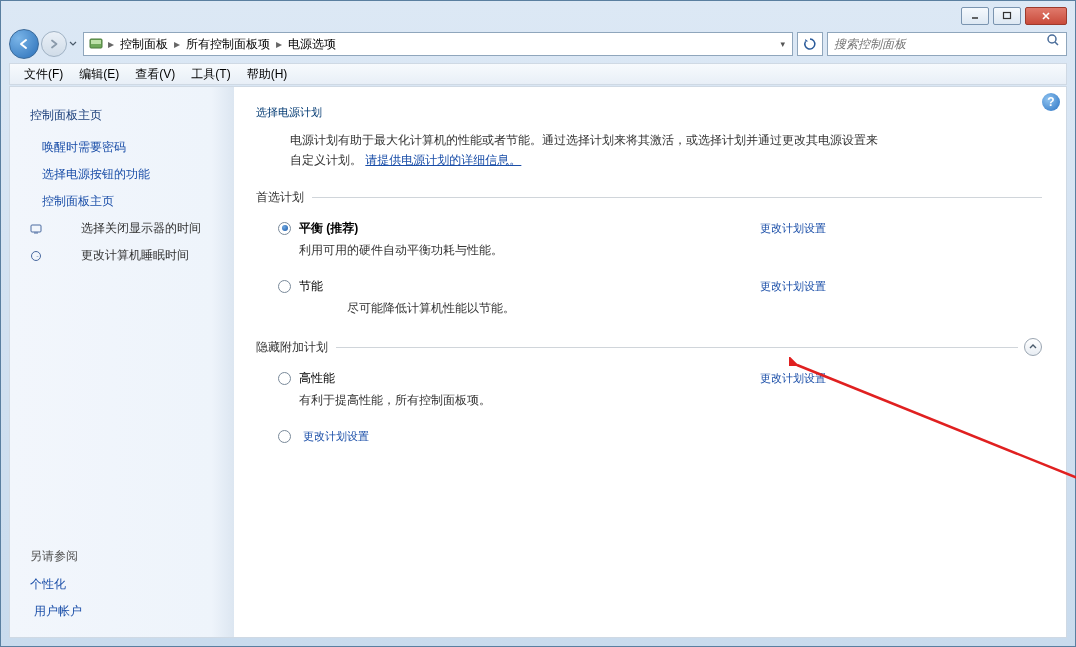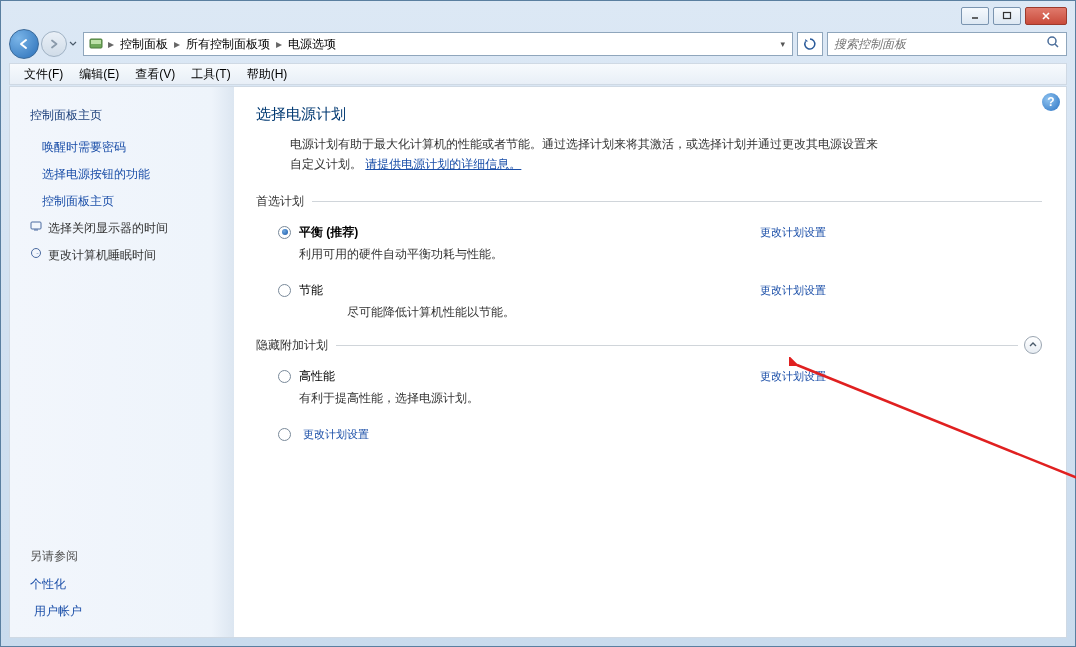--- a/index.html
+++ b/index.html
@@ -19,39 +19,39 @@
 
 .address-bar { flex: 1; height: 24px; background: #fff; border: 1px solid #8fa6bc; margin: 0 4px; display: flex; align-items: center; padding: 0 4px; font-size: 12px; }
 .address-bar .crumb { padding: 0 4px; cursor: pointer; }
 .address-bar .crumb-arrow { padding: 0 2px; color: #666; cursor: pointer; user-select: none; }
 .address-bar .cp-icon { width: 16px; height: 16px; display: flex; align-items: center; justify-content: center; margin-right: 2px; }
 .address-bar .addr-end { margin-left: auto; display: flex; align-items: center; gap: 2px; }
 .address-bar .addr-end .dd { padding: 0 3px; cursor: pointer; font-size: 9px; color: #555; }
 
 .refresh-btn { width: 26px; height: 24px; background: #fff; border: 1px solid #8fa6bc; display: flex; align-items: center; justify-content: center; cursor: pointer; }
 
-.search-box { width: 240px; height: 24px; background: #fff; border: 1px solid #8fa6bc; display: flex; align-items: center; padding: 0 6px; margin-left: 4px; }
+.search-box { width: 240px; height: 24px; background: #fff; border: 1px solid #8fa6bc; display: flex; padding: 0 6px; margin-left: 4px; }
 .search-box input { flex: 1; border: none; outline: none; font-size: 12px; font-style: italic; color: #888; background: transparent; }
 .search-box .search-icon { color: #4a6d9a; cursor: pointer; }
 
 .menu-bar { position: absolute; top: 62px; left: 8px; right: 8px; height: 22px; background: linear-gradient(#f7fafd, #e8eff7); border: 1px solid #cfd9e4; display: flex; align-items: center; font-size: 12px; padding: 0 6px; }
 .menu-bar .menu-item { padding: 0 8px; cursor: pointer; }
 
 .content-area { position: absolute; top: 85px; left: 8px; right: 8px; bottom: 8px; background: #fff; border: 1px solid #cfd9e4; display: flex; }
 
 .sidebar { width: 224px; background: linear-gradient(90deg, #f2f6fc 0%, #eef4fb 90%, #dce6f1 100%); padding: 16px 0 12px 0; display: flex; flex-direction: column; font-size: 12px; }
 .sidebar .side-heading { padding: 4px 20px 10px 20px; color: #1a3e7a; cursor: pointer; }
 .sidebar .side-link { padding: 5px 20px 5px 32px; color: #1a4ea8; cursor: pointer; }
-.sidebar .side-link-bulleted { padding: 5px 12px 5px 20px; display: flex; color: #333; cursor: pointer; }
+.sidebar .side-link-bulleted { padding: 5px 12px 5px 20px; display: flex; align-items: center; color: #333; cursor: pointer; gap: 33px; }
 .sidebar .side-link-bulleted .bullet { width: 12px; height: 12px; display: inline-flex; align-items: center; justify-content: center; margin-right: 6px; }
 .sidebar .spacer { flex: 1; }
 .sidebar .see-also { padding: 6px 20px; color: #555; }
 
 .main { flex: 1; padding: 18px 24px 18px 22px; position: relative; }
-.main h1 { font-size: 15px; color: #013972; font-weight: normal; margin-bottom: 10px; }
+.main h1 { font-size: 11px; color: #013972; font-weight: normal; margin-bottom: 10px; }
 .main .desc { font-size: 12px; color: #333; line-height: 1.7; margin-bottom: 18px; max-width: 590px; margin-left: 34px; }
 .main .desc a { color: #1a4ea8; text-decoration: underline; cursor: pointer; }
 
 .section-label-row { display: flex; align-items: center; margin-bottom: 10px; }
 .section-label { font-size: 12px; color: #333; }
 .section-line { flex: 1; height: 1px; background: #d0d5da; margin-left: 8px; }
 .collapse-btn { width: 18px; height: 18px; border: 1px solid #9aa5b1; border-radius: 50%; background: linear-gradient(#fff, #e8edf3); display: flex; align-items: center; justify-content: center; cursor: pointer; margin-left: 6px; }
 
 .plan { display: flex; align-items: flex-start; padding: 4px 0 14px 22px; max-width: 570px; }
 .plan .radio { width: 13px; height: 13px; border: 1px solid #7a8a9a; border-radius: 50%; margin-top: 2px; background: #fff; display: flex; align-items: center; justify-content: center; cursor: pointer; }
@@ -205,35 +205,35 @@
           <div class="plan">
             <span class="radio"></span>
             <div class="plan-body">
               <div class="plan-name">节能</div>
               <div class="plan-desc" style="white-space: pre-line; margin-left: 48px;">尽可能降低计算机性能以节能。</div>
             </div>
             <a class="change-link">更改计划设置</a>
           </div>
         </div>
 
-      <div class="section-label-row" style="">
+      <div class="section-label-row" style="margin-top:6px">
         <span class="section-label">隐藏附加计划</span>
         <span class="section-line"></span>
         <span class="collapse-btn">
           <svg width="10" height="10">
               <path d="M2 6 L5 3 L8 6" fill="none" stroke="#4a5a6a" stroke-width="1.4"></path>
             </svg>
         </span>
       </div>
       <div id="hidden-plans">
           <div class="plan">
             <span class="radio"></span>
             <div class="plan-body">
               <div class="plan-name">高性能</div>
-              <div class="plan-desc" style="white-space: pre-line;">有利于提高性能，选择电源计划。</div>
+              <div class="plan-desc" style="white-space: pre-line;">有利于提高性能，所有控制面板项。</div>
             </div>
             <a class="change-link">更改计划设置</a>
           </div>
           <div class="plan">
             <span class="radio"></span>
             <a class="change-link">更改计划设置</a>
           </div>
         </div>
 
       <svg class="arrow-annotation" style="left:555px; top:270px;" width="420" height="180">

